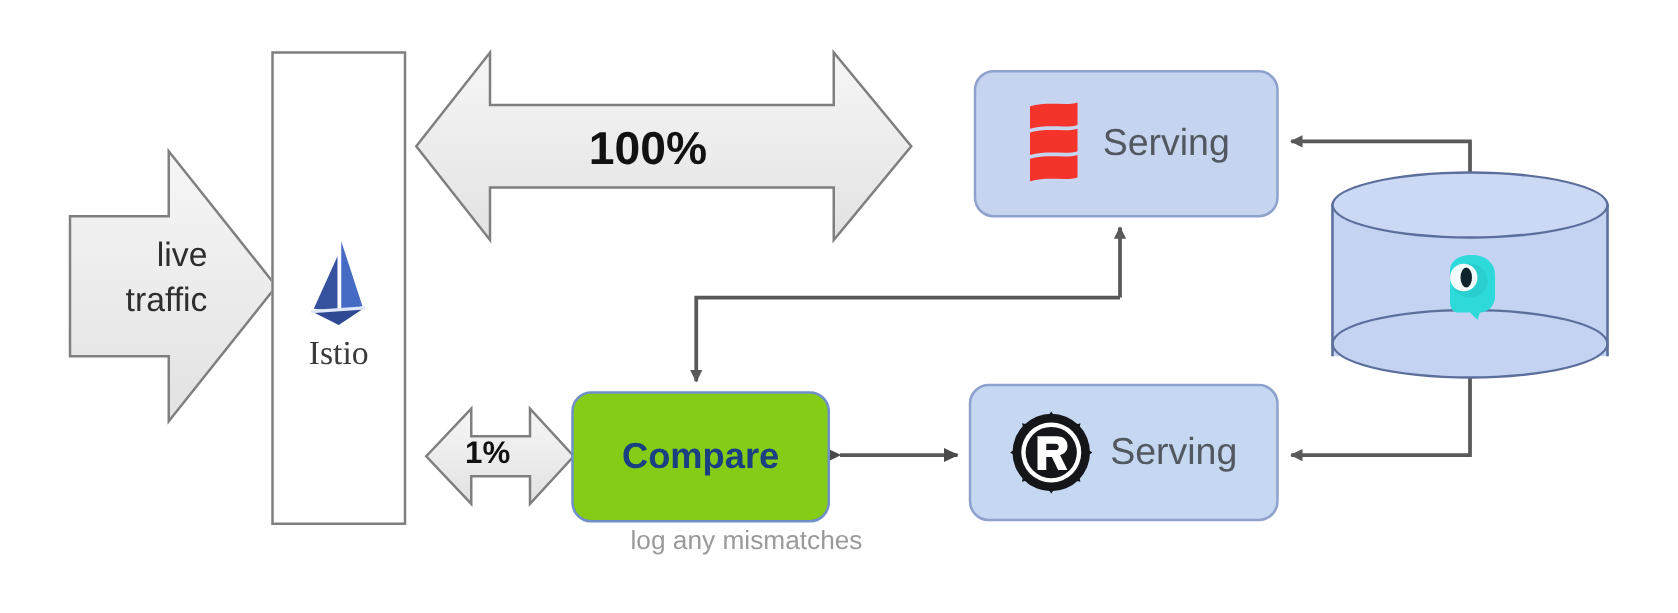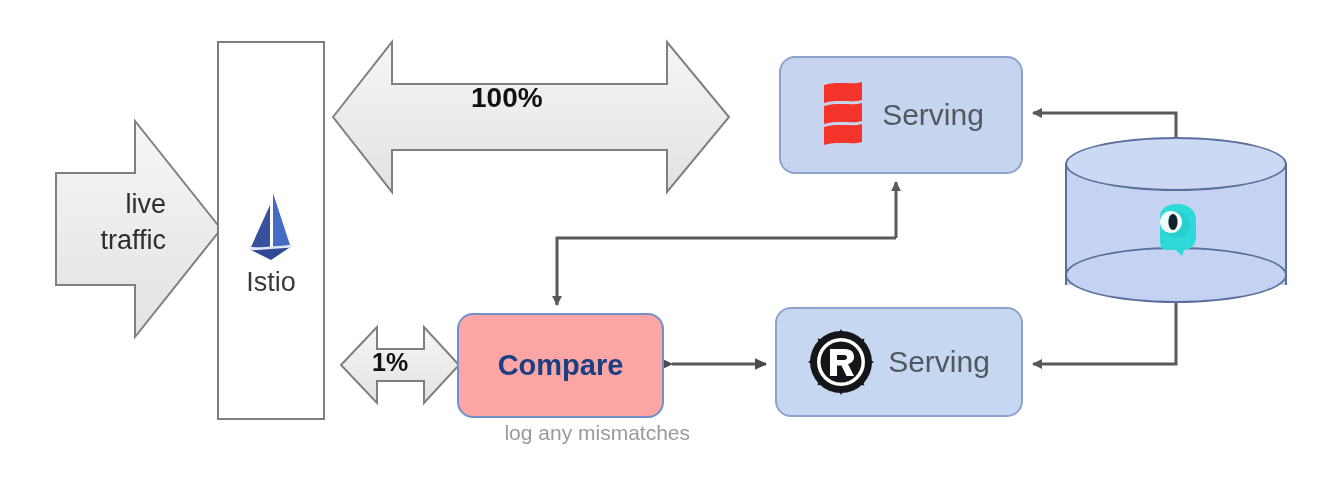--- a/index.html
+++ b/index.html
@@ -29,20 +29,21 @@
   
   .istio-box {
     position: absolute;
     left: 217px;
     top: 41px;
     width: 108px;
     height: 379px;
     background: #ffffff;
     border: 2px solid #7f7f7f;
     box-sizing: border-box;
+    font-family: Liberation Serif, serif;
   }
   .istio-inner {
     position: absolute;
     left: 0;
     top: 148px;
     width: 100%;
     text-align: center;
   }
   .istio-logo {
     display: block;
@@ -78,21 +79,21 @@
     width: 248px;
     height: 110px;
     background: #c6d7f2;
     border: 2px solid #8ea2cd;
   }
   .svc-compare {
     left: 457px;
     top: 313px;
     width: 207px;
     height: 105px;
-    background: #fca5a5;
+    background: #84cc16;
     border: 2px solid #6f90c8;
   }
   .svc-row {
     display: flex;
     align-items: center;
     gap: 14px;
   }
   .svc-label {
     font-size: 30px;
     color: #51585f;
@@ -174,22 +175,22 @@
 
   
   .blockarrow-text {
     position: absolute;
     font-weight: bold;
     color: #111111;
     white-space: nowrap;
   }
   .ba-100 {
     left: 471px;
-    top: 82px;
-    font-size: 28px;
+    top: 98px;
+    font-size: 37px;
   }
   .ba-1 {
     left: 372px;
     top: 348px;
     font-size: 25px;
   }
   .live-text {
     position: absolute;
     left: 56px;
     top: 186px;

